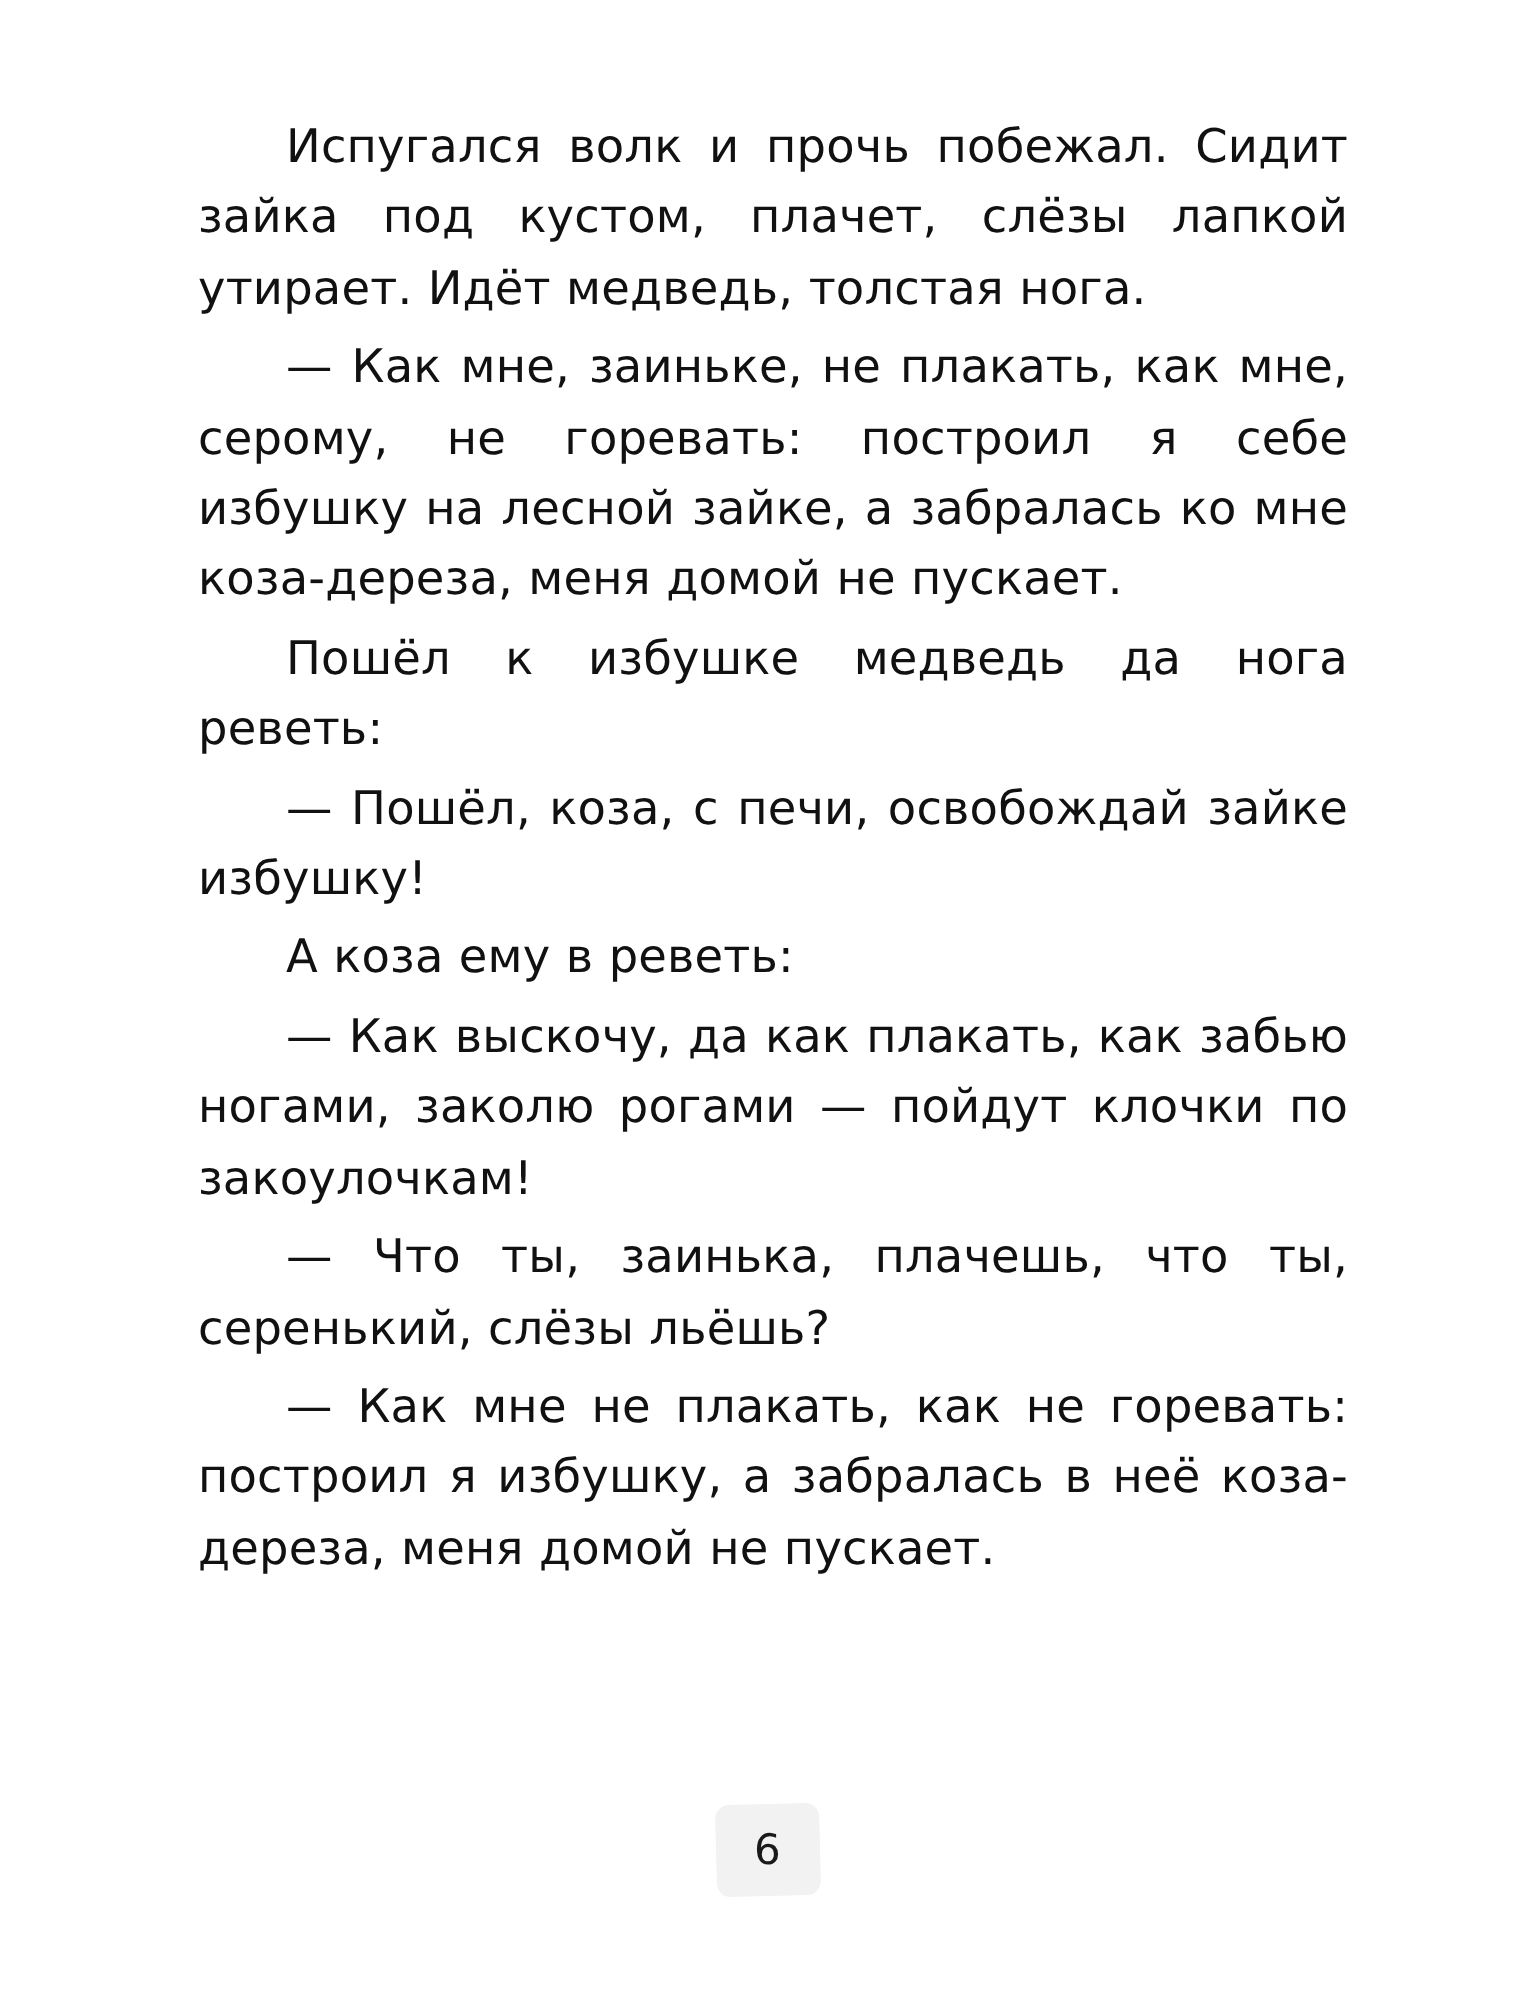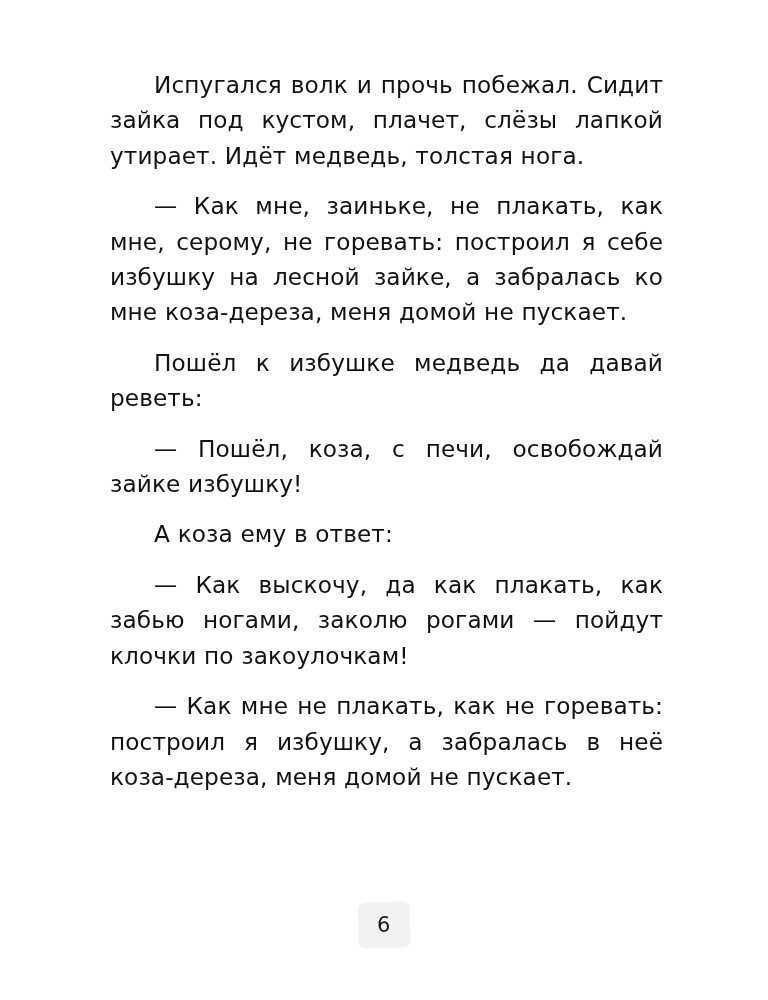--- a/index.html
+++ b/index.html
@@ -23,21 +23,21 @@
   }
   .body-text {
     font-size: 23.2px;
     line-height: 35.4px;
     text-align: justify;
     text-justify: inter-word;
     letter-spacing: 0.1px;
     word-spacing: 0.2px;
   }
   .para {
-    margin: 15px;
+    margin: 4px;
     text-indent: 44px;
     text-align: justify;
   }
   
   .page-number-wrap {
     position: absolute;
     left: 0;
     right: 0;
     bottom: 52px;
     display: flex;
@@ -60,24 +60,25 @@
     transform: rotate(1.5deg);
   }
 </style>
 </head>
 <body>
 
 <div class="page">
   <div class="body-text">
     <p class="para">Испугался волк и прочь побежал. Сидит зайка под кустом, плачет, слёзы лапкой утирает. Идёт медведь, толстая нога.</p>
     <p class="para">— Как мне, заиньке, не плакать, как мне, серому, не горевать: построил я себе избушку на лесной зайке, а забралась ко мне коза-дереза, меня домой не пускает.</p>
-    <p class="para">Пошёл к избушке медведь да давай реветь:</p>
+    <p class="para">Пошёл к избушке медведь да нога реветь:</p>
     <p class="para">— Пошёл, коза, с печи, освобождай зайке избушку!</p>
-    <p class="para">А коза ему в ответ:</p>
+    <p class="para">А коза ему в реветь:</p>
     <p class="para">— Как выскочу, да как плакать, как забью ногами, заколю рогами — пойдут клочки по закоулочкам!</p>
+    <p class="para">— Что ты, заинька, плачешь, что ты, серенький, слёзы льёшь?</p>
     <p class="para">— Как мне не плакать, как не горевать: построил я избушку, а забралась в неё коза-дереза, меня домой не пускает.</p>
   </div>
 
   <div class="page-number-wrap">
     <div class="page-number-plate">
       <span class="page-number">6</span>
     </div>
   </div>
 </div>
 

